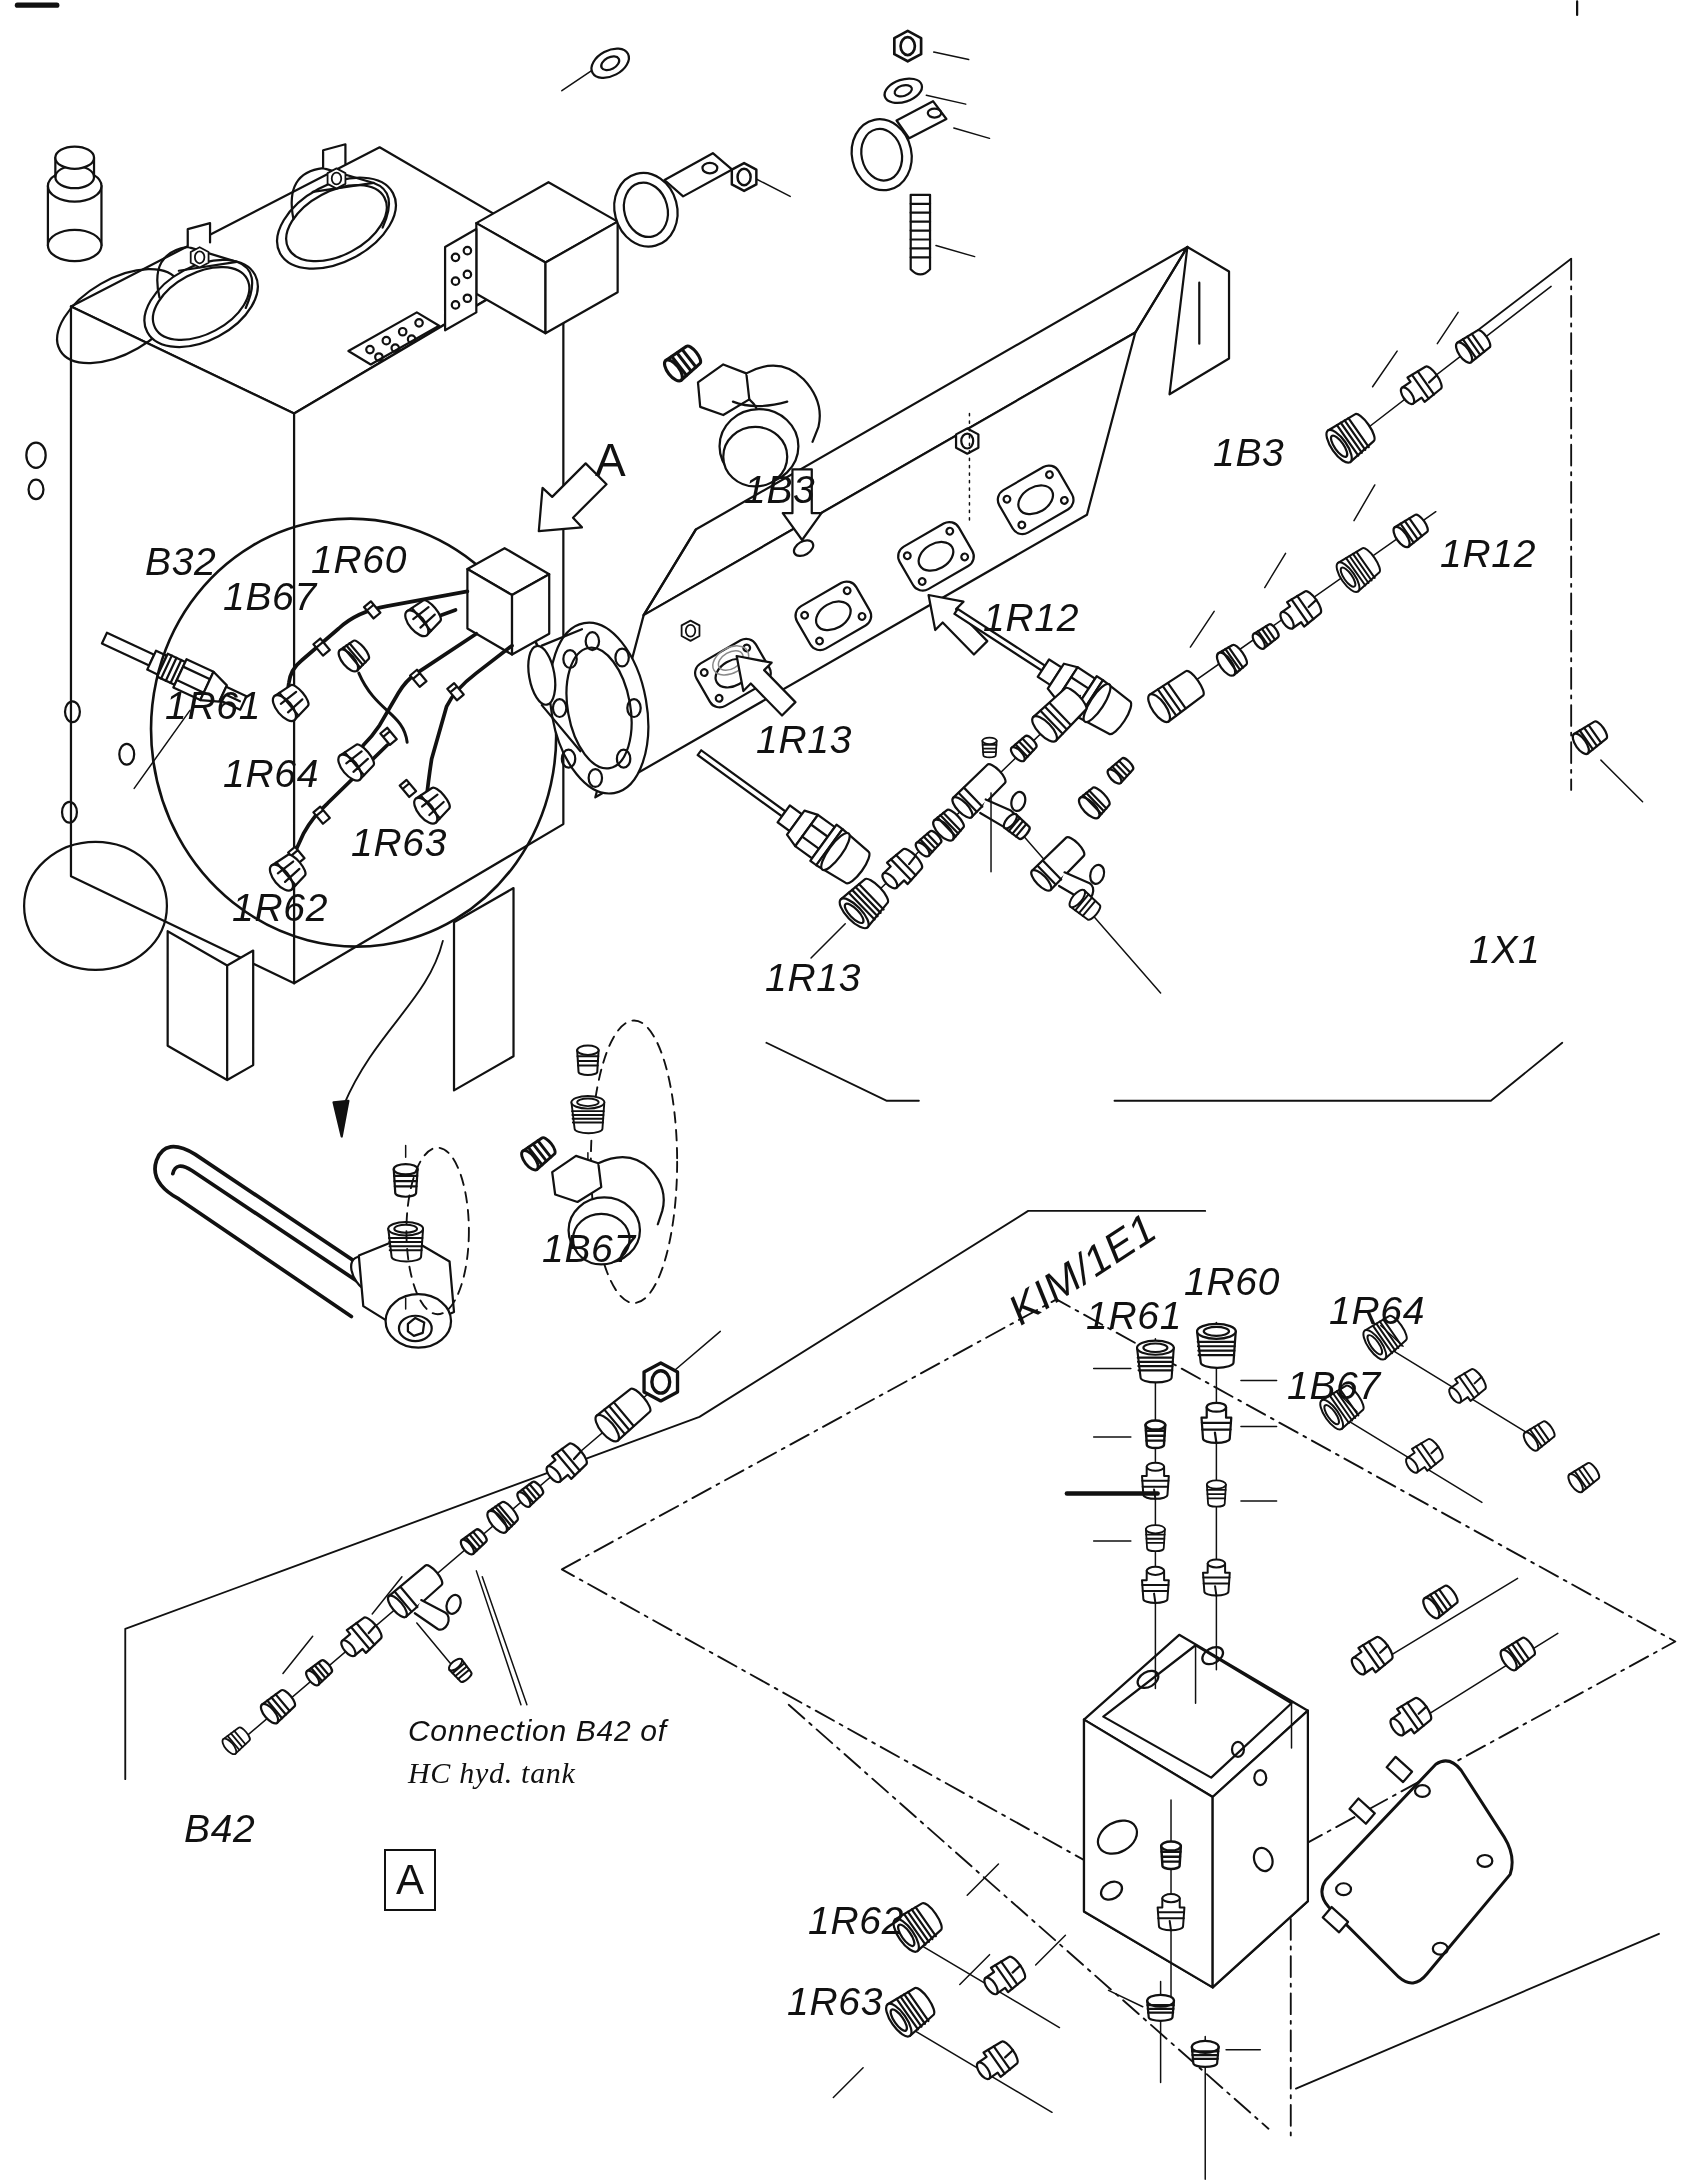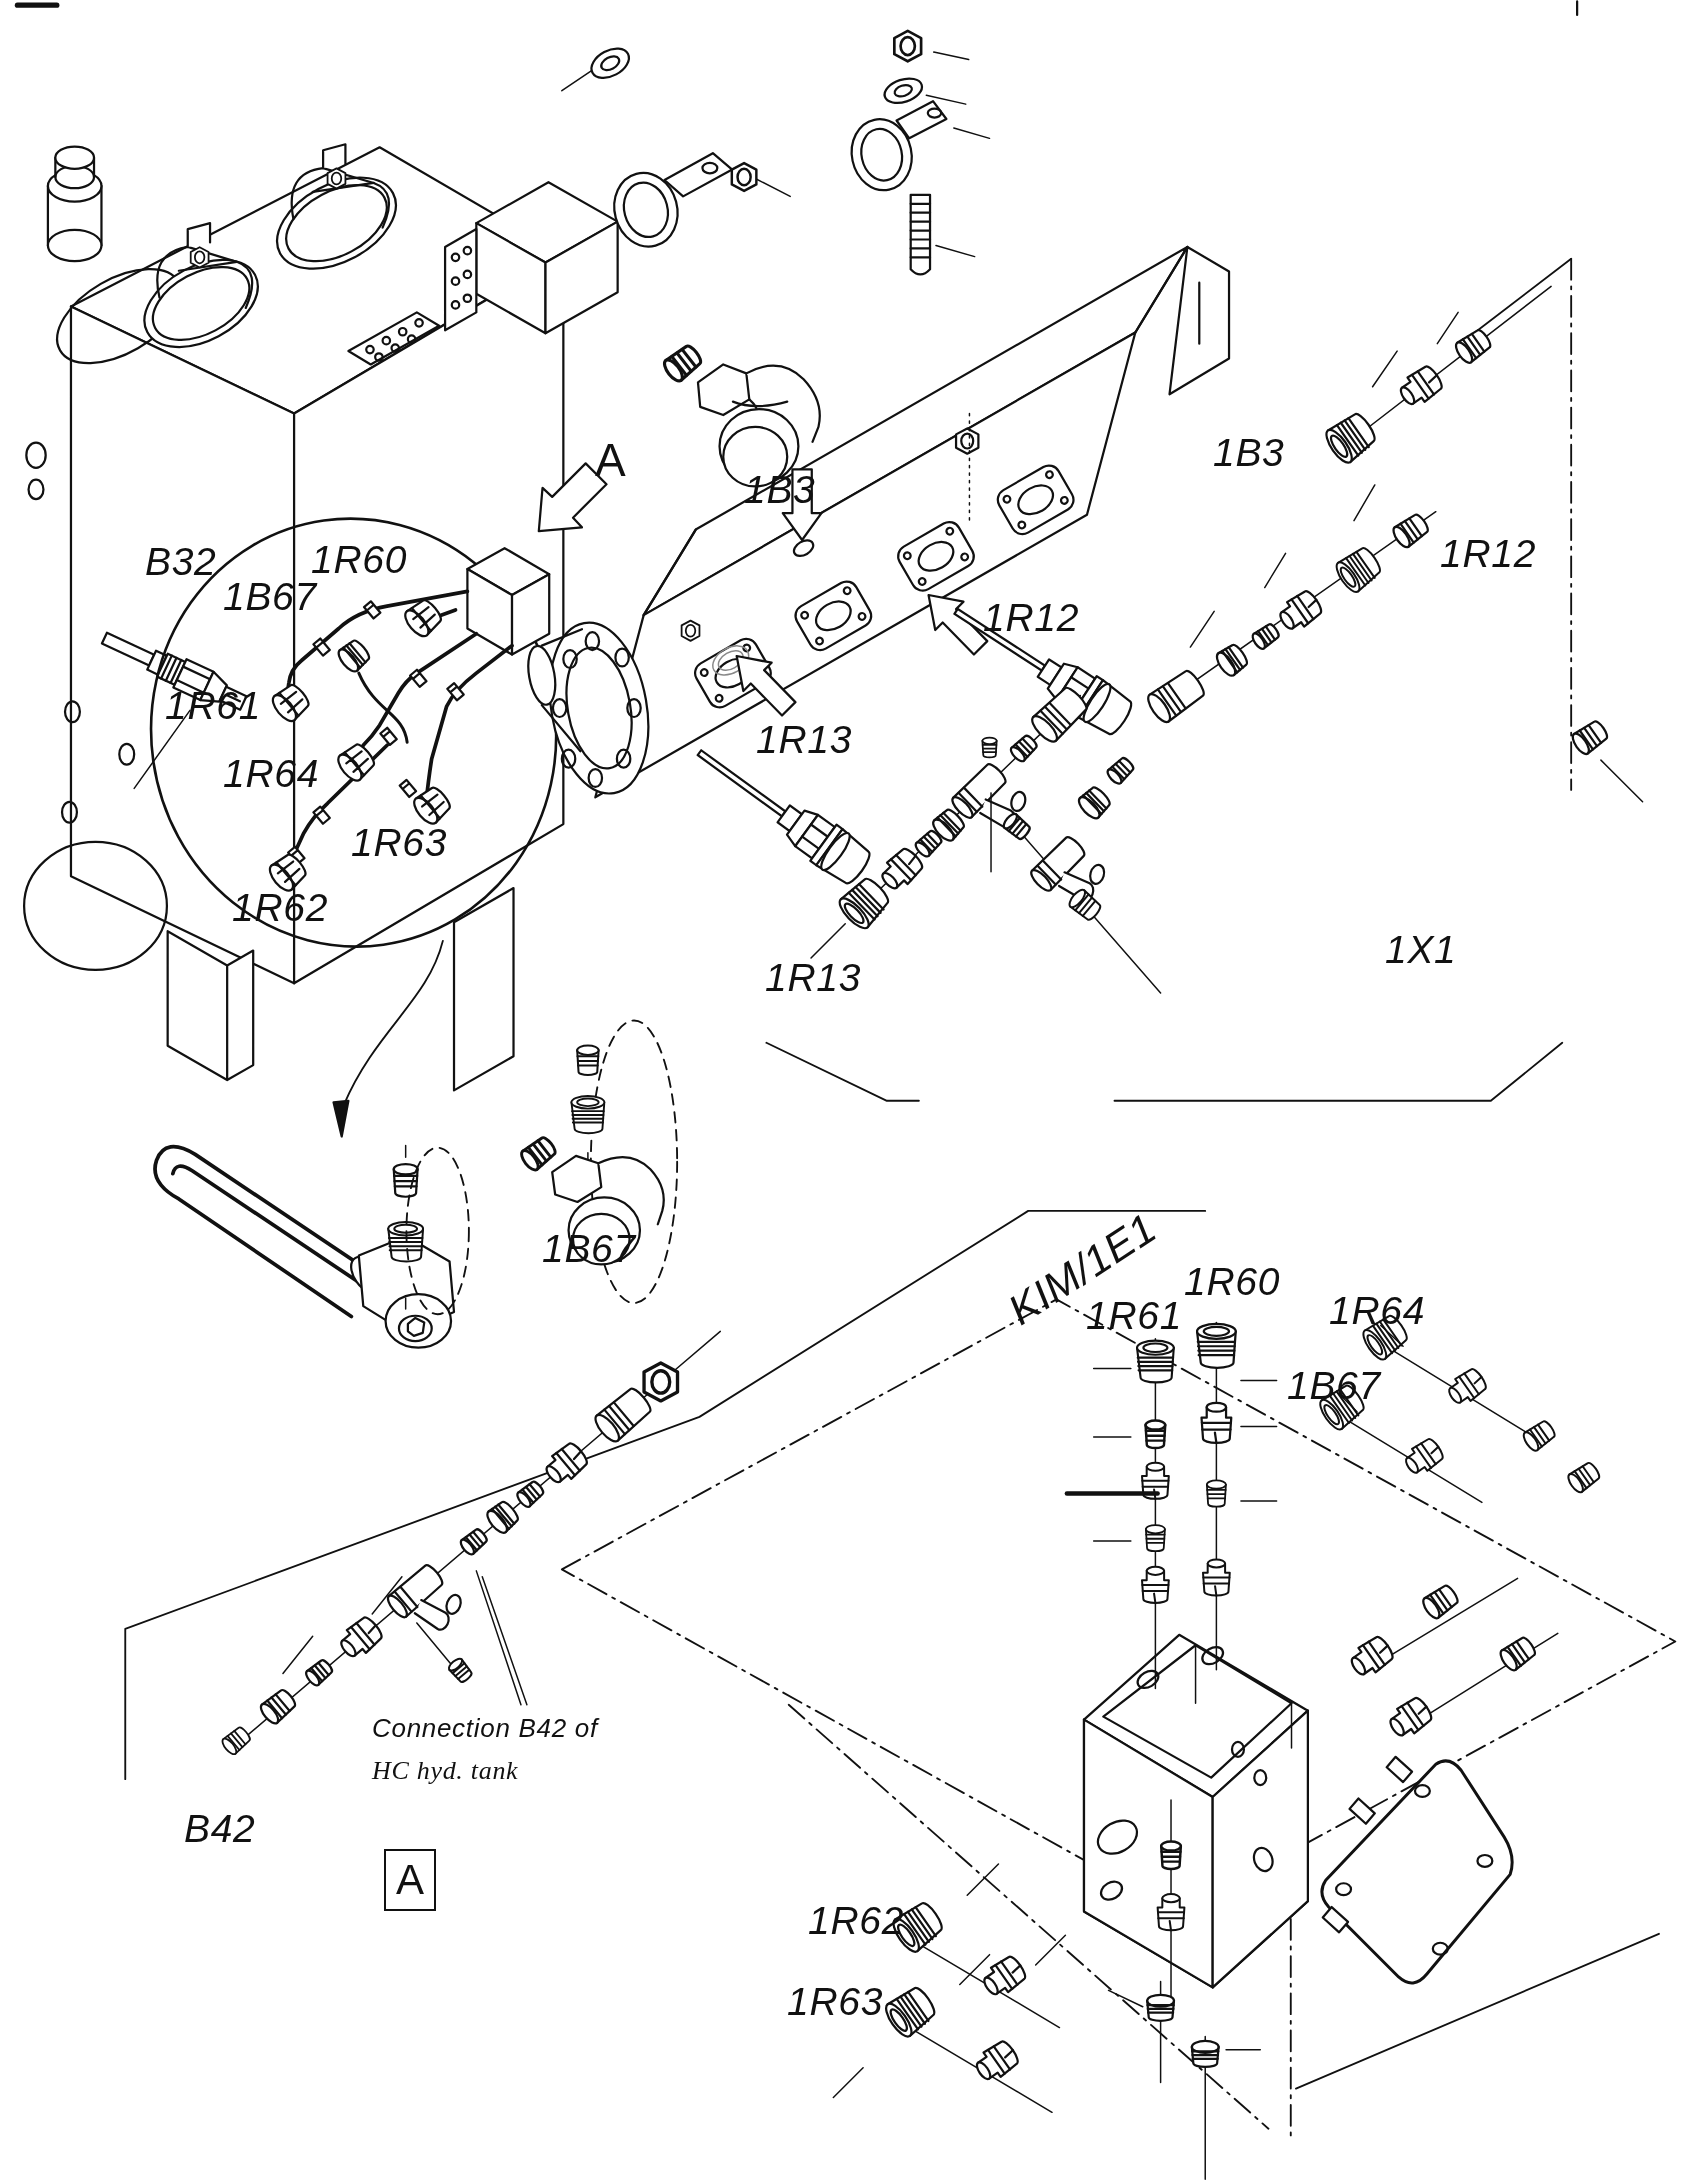--- a/index.html
+++ b/index.html
@@ -1,21 +1,21 @@
 <!DOCTYPE html>
 <html style="font-size:12px"><head>
 <meta charset="utf-8">
 <style>
   html,body{margin:0;padding:0;background:#fff;}
   .stage{position:relative;width:1689px;height:2183px;background:#fff;overflow:hidden;
          font-family:"Liberation Sans", sans-serif;}
   .stage svg{position:absolute;left:0;top:0;}
   .lbl{position:absolute;font-style:italic;font-size:39px;color:#111;white-space:nowrap;
        letter-spacing:0.7px;line-height:1.05;}
-  .lbl-sm{font-size:26px;}
+  .lbl-sm{font-size:30px;margin-left:36px;}
   .lbl-a{font-style:normal;font-size:46px;}
   .lbl-kim{transform:rotate(-33deg);transform-origin:0 0;font-size:42px;}
   .boxA{position:absolute;left:384px;top:1849px;width:48px;height:58px;border:2.2px solid #111;
         display:flex;align-items:center;justify-content:center;font-style:normal;
         font-size:42px;color:#111;}
 </style>
 </head>
 <body>
 
 <div class="stage">
@@ -514,21 +514,21 @@
   <div class="lbl" style="left:223px;top:754px;">1R64</div>
   <div class="lbl" style="left:351px;top:823px;">1R63</div>
   <div class="lbl" style="left:232px;top:888px;">1R62</div>
   <div class="lbl lbl-a" style="left:595px;top:436px;">A</div>
   <div class="lbl" style="left:744px;top:470px;">1B3</div>
   <div class="lbl" style="left:1213px;top:433px;">1B3</div>
   <div class="lbl" style="left:983px;top:598px;">1R12</div>
   <div class="lbl" style="left:1440px;top:534px;">1R12</div>
   <div class="lbl" style="left:756px;top:720px;">1R13</div>
   <div class="lbl" style="left:765px;top:958px;">1R13</div>
-  <div class="lbl" style="left:1385px;top:930px;">1X1</div>
+  <div class="lbl" style="left:1469px;top:930px;">1X1</div>
   <div class="lbl lbl-kim" style="left:1001px;top:1296px;">KIM/1E1</div>
   <div class="lbl" style="left:1086px;top:1296px;">1R61</div>
   <div class="lbl" style="left:1184px;top:1262px;">1R60</div>
   <div class="lbl" style="left:1329px;top:1291px;">1R64</div>
   <div class="lbl" style="left:1287px;top:1366px;">1B67</div>
   <div class="lbl" style="left:542px;top:1229px;">1B67</div>
   <div class="lbl" style="left:184px;top:1809px;">B42</div>
   <div class="lbl lbl-sm" style="left:372px;top:1715px;">Connection B42 of</div>
   <div class="lbl lbl-sm" style="left:372px;top:1757px;font-family:Liberation Serif, serif;">HC hyd. tank</div>
   <div class="boxA">

